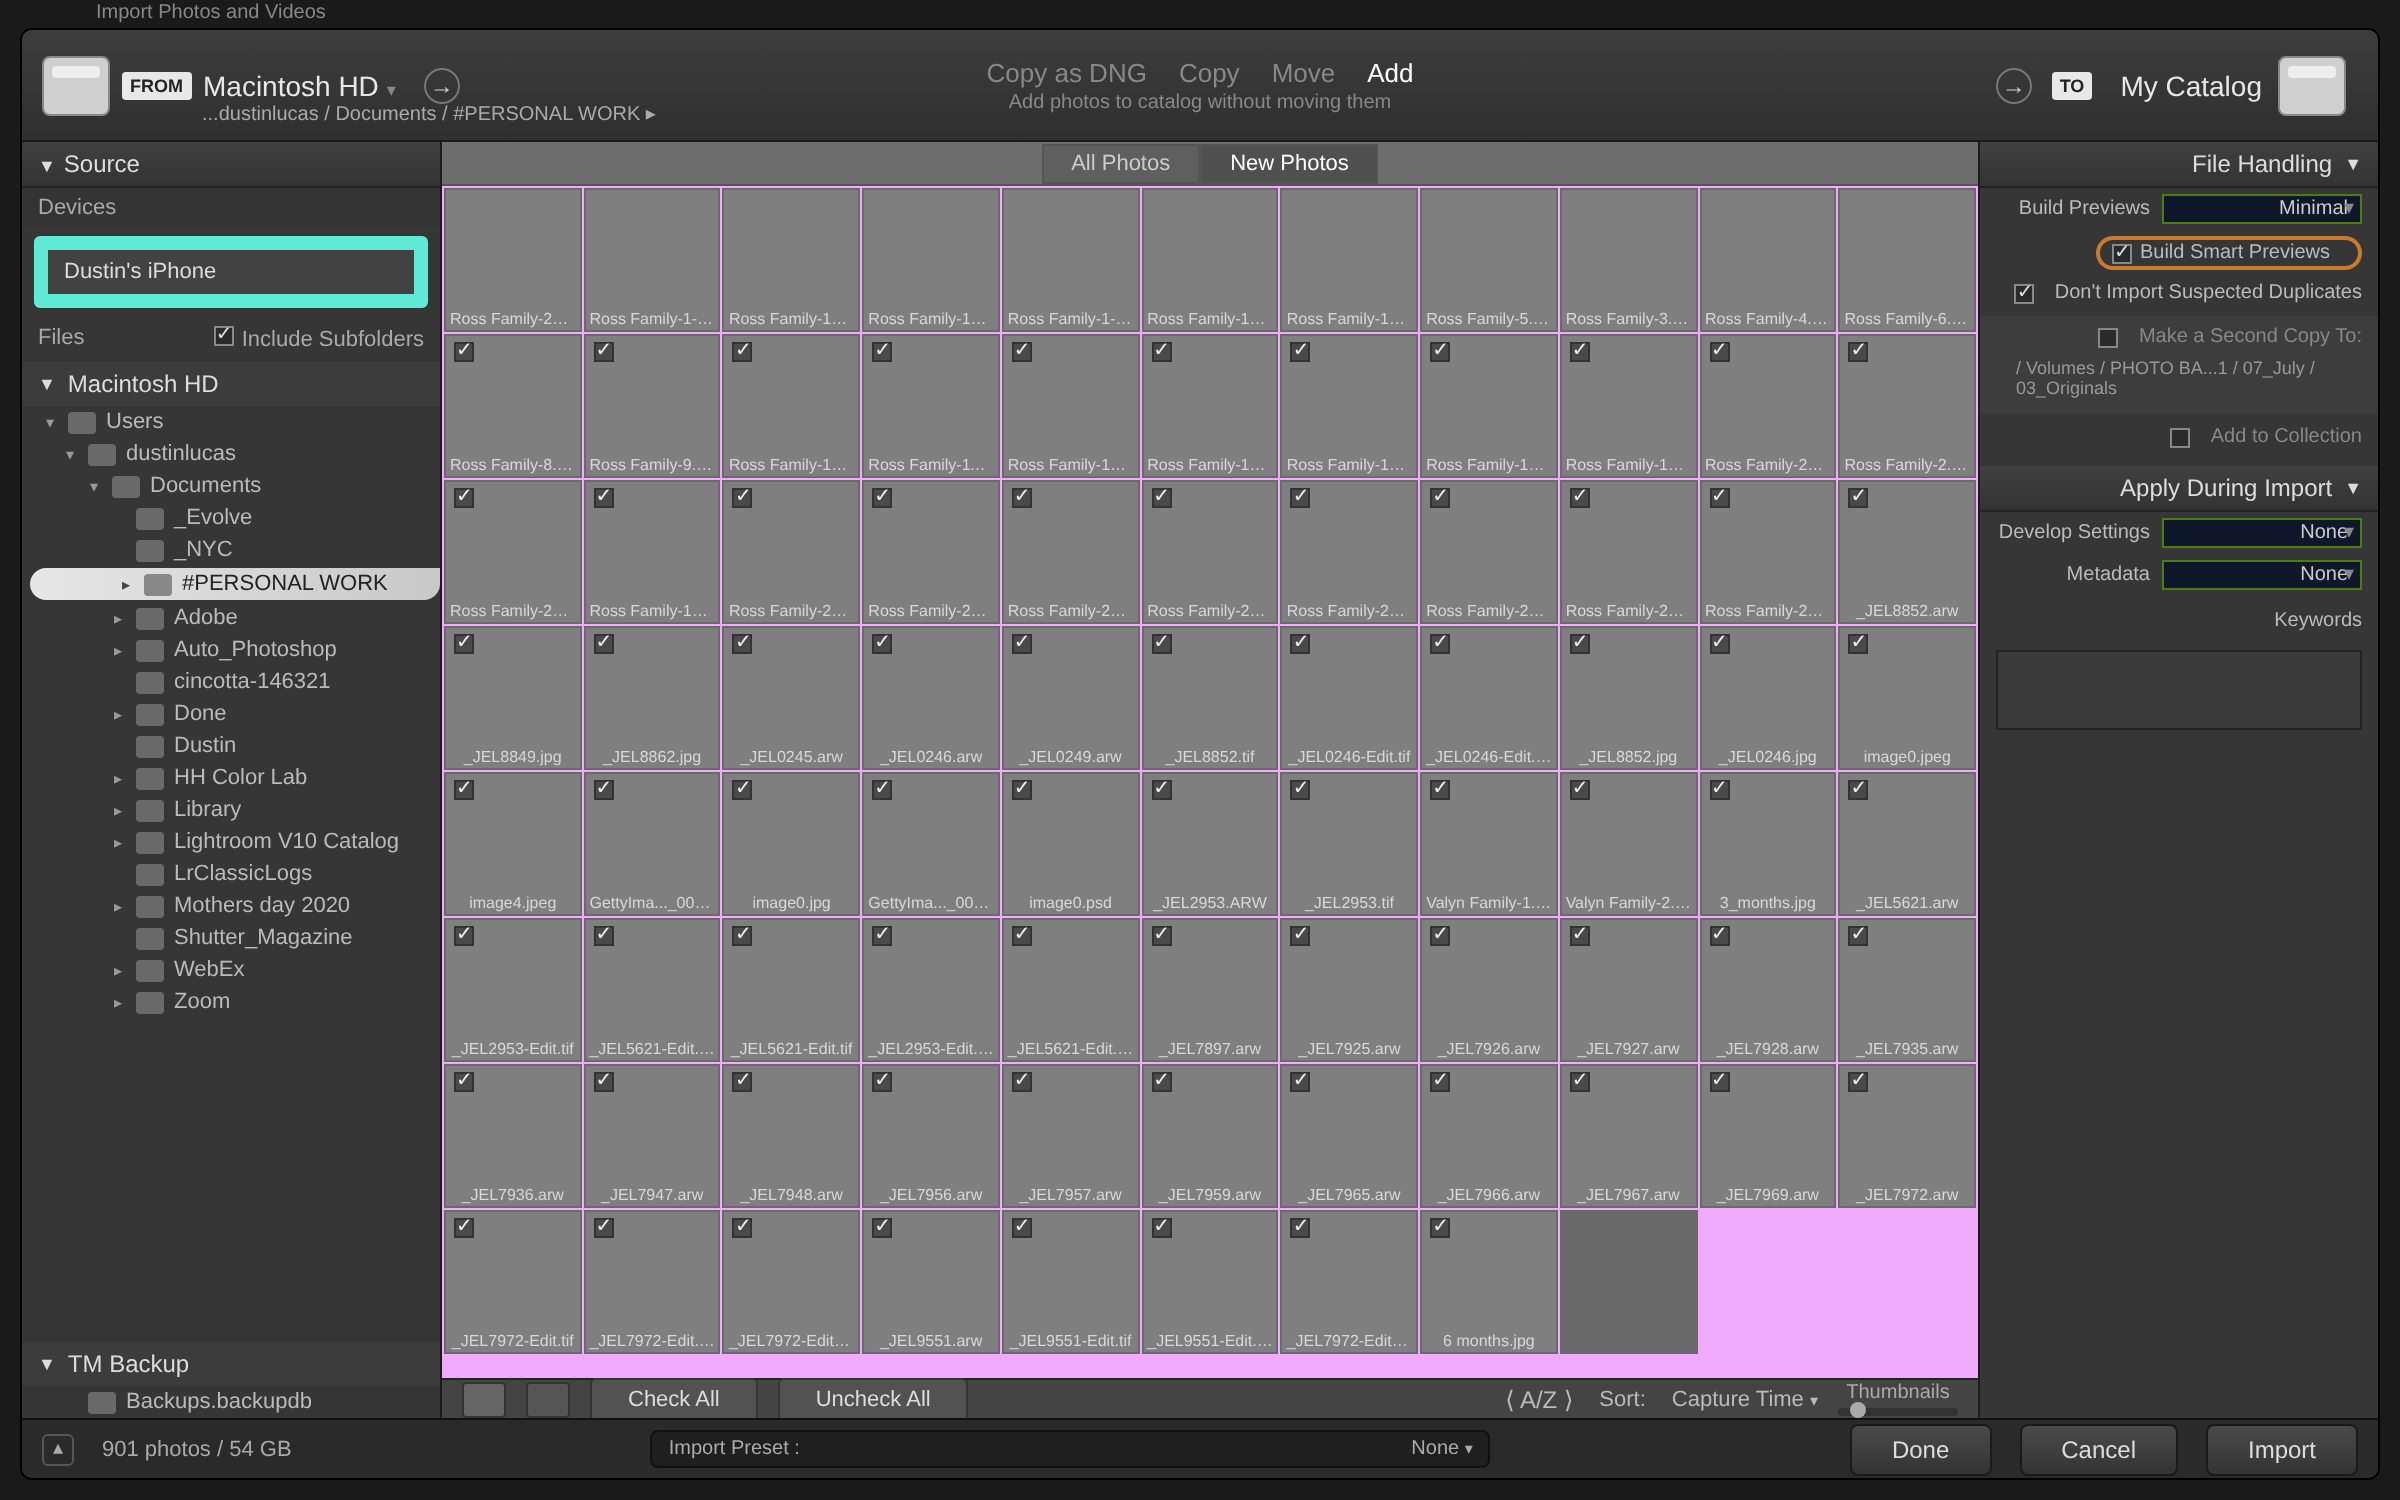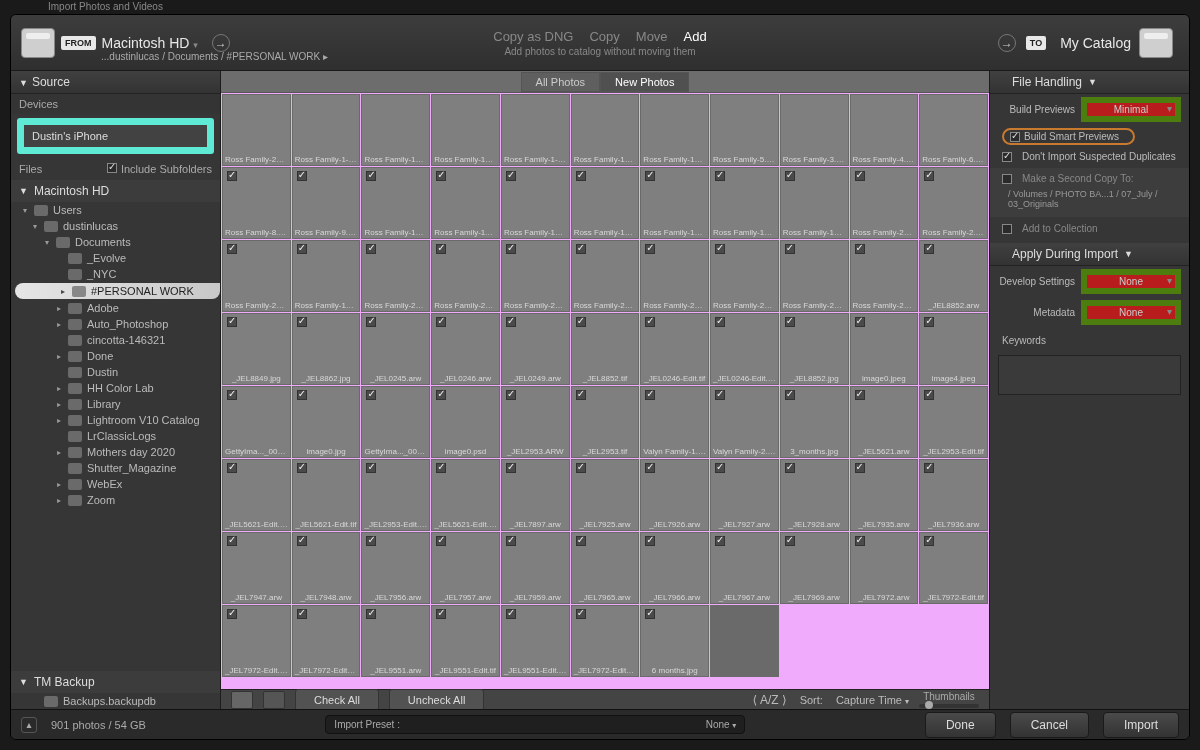--- a/index.html
+++ b/index.html
@@ -56,24 +56,24 @@
   .cell .cb{position:absolute;top:3px;left:4px;width:10px;height:10px;background:#4a4a4a;border:1px solid #333}
   .cell .cb:after{content:"✓";position:absolute;top:-3px;left:0;font-size:10px;color:#eee}
   .gridfoot{height:20px;background:#444;display:flex;align-items:center;padding:0 10px;gap:10px;border-top:1px solid #222;font-size:11px;color:#bbb}
   .vbtn{width:22px;height:18px;background:#555;border:1px solid #333;border-radius:2px}
   .vbtn.sel{background:#666}
   .pill{padding:4px 18px;background:#525252;border:1px solid #333;border-радius:3px;border-radius:3px;color:#ddd}
   .gridfoot .mid{flex:1}
   .sort{display:flex;align-items:center;gap:13px}
   .thumbs{width:60px;text-align:center;font-size:10px;color:#aaa}
   
-  .r-panel-hdr{display:flex;align-items:center;justify-content:flex-start;background:linear-gradient(#404040,#333);padding:4px 22px;font-size:12px;color:#ddd;border-bottom:1px solid #222}
+  .r-panel-hdr{display:flex;align-items:center;justify-content:flex-end;background:linear-gradient(#404040,#333);padding:4px 8px;font-size:12px;color:#ddd;border-bottom:1px solid #222}
   .r-row{display:flex;align-items:center;justify-content:flex-end;padding:3px 8px;font-size:10px;color:#bbb;gap:6px}
-  .r-row.left{justify-content:flex-start;padding-left:12px}
-  .sel-box{background:#b91c1c;border:6px solid #4d7c0f;color:#ccc;padding:1px 6px;font-size:10px;min-width:100px;text-align:center;position:relative}
+  .r-row.left{justify-content:flex-end;padding-left:12px}
+  .sel-box{background:#0f172a;border:1px solid #4d7c0f;color:#ccc;padding:1px 6px;font-size:10px;min-width:100px;text-align:right;position:relative}
   .sel-box:after{content:"▾";position:absolute;right:3px;top:0;color:#888}
   .hl{border:2px solid #c97a2e;border-radius:14px;padding:1px 14px 1px 6px;display:inline-flex;align-items:center}
   .sub-path{font-size:9px;color:#999;padding:2px 8px 6px 18px}
   .r-keywords{margin:6px 8px;height:40px;background:#3a3a3a;border:1px solid #222;padding:4px;font-size:10px;color:#999}
   
   .footer{height:30px;background:#2a2a2a;border-top:1px solid #111;display:flex;align-items:center;padding:0 10px;font-size:11px;color:#aaa;gap:14px}
   .footer .exp{width:16px;height:16px;border:1px solid #555;border-radius:3px;text-align:center;line-height:14px;font-size:10px}
   .footer .mid{flex:1;text-align:center;display:flex;justify-content:center;align-items:center;gap:8px}
   .fbtn{padding:5px 20px;background:linear-gradient(#4a4a4a,#333);border:1px solid #1a1a1a;border-radius:4px;color:#ddd;font-size:12px}
   .preset-bar{display:flex;align-items:center;background:#1f1f1f;border:1px solid #111;border-radius:4px;padding:3px 8px;width:420px;justify-content:space-between;font-size:10px}
@@ -395,20 +395,24 @@
               <div class="cell">
                 <span class="cb"></span>
                 <span class="cap">_JEL0246-Edit.jpg</span>
               </div>
               <div class="cell">
                 <span class="cb"></span>
                 <span class="cap">_JEL8852.jpg</span>
               </div>
               <div class="cell">
                 <span class="cb"></span>
+                <span class="cap">_JEL0246.jpg</span>
+              </div>
+              <div class="cell">
+                <span class="cb"></span>
                 <span class="cap">image0.jpeg</span>
               </div>
               <div class="cell">
                 <span class="cb"></span>
                 <span class="cap">image4.jpeg</span>
               </div>
               <div class="cell">
                 <span class="cb"></span>
                 <span class="cap">GettyIma..._00894.jpg</span>
               </div>

